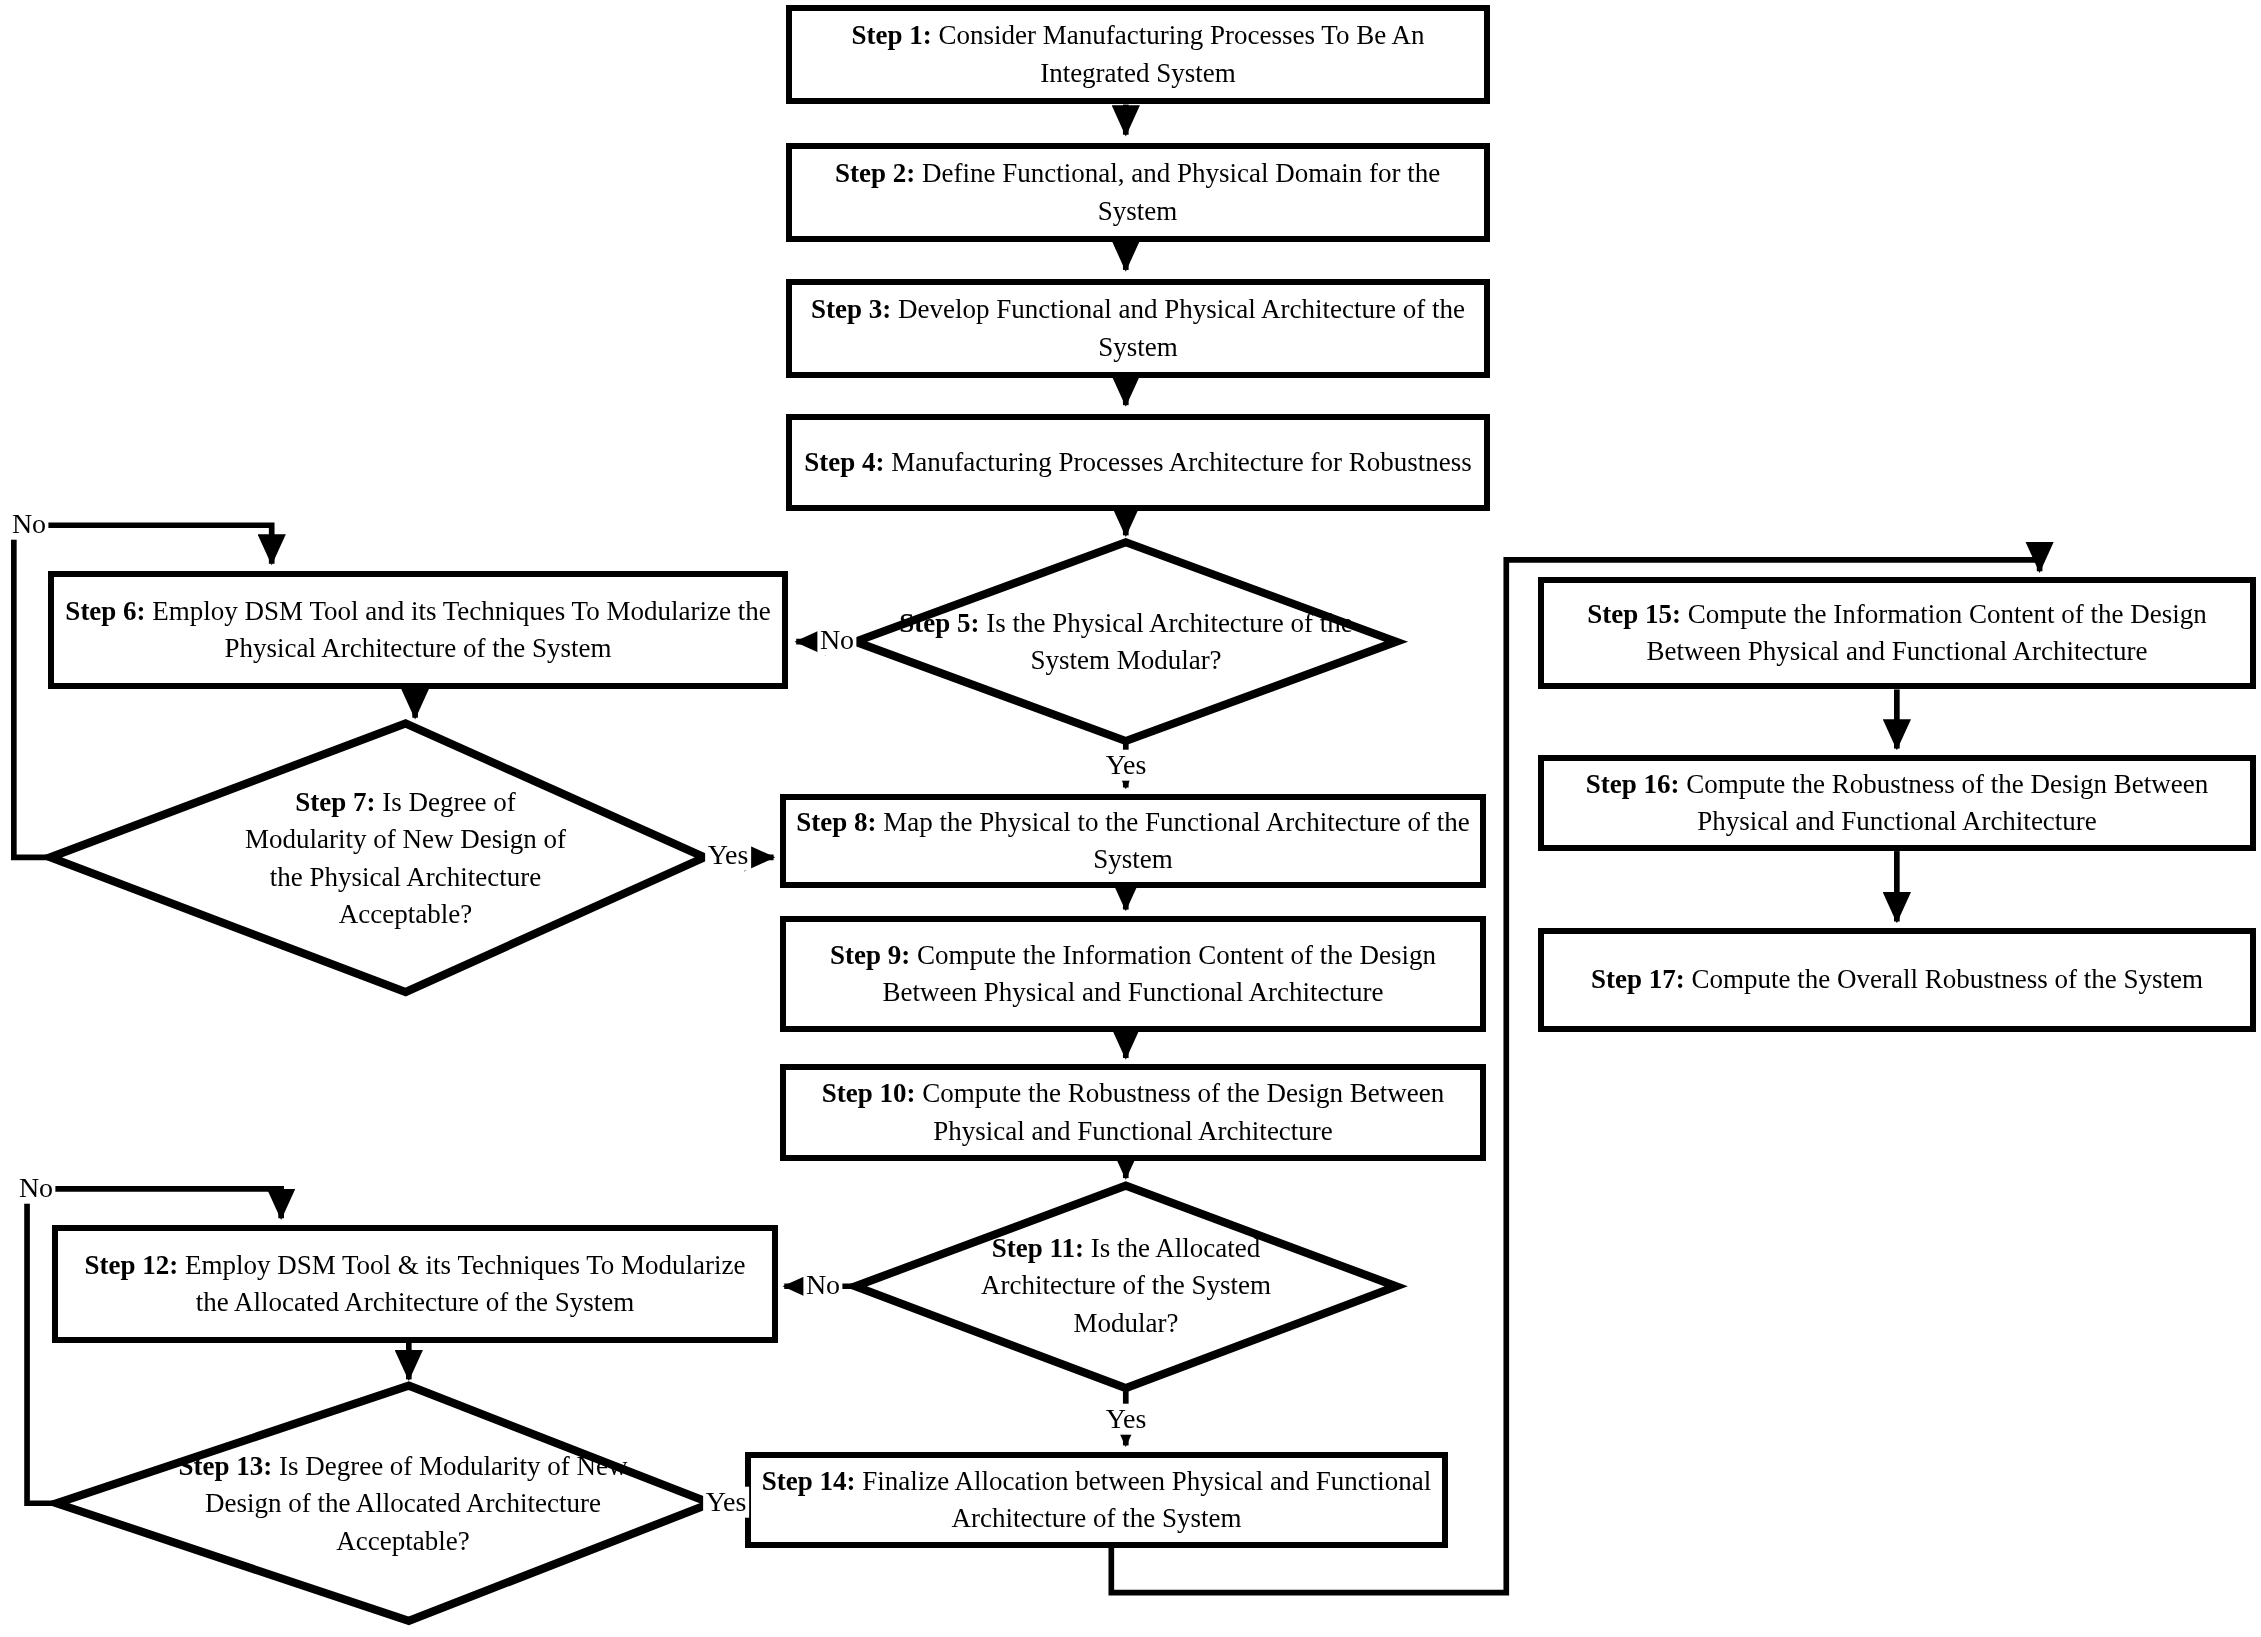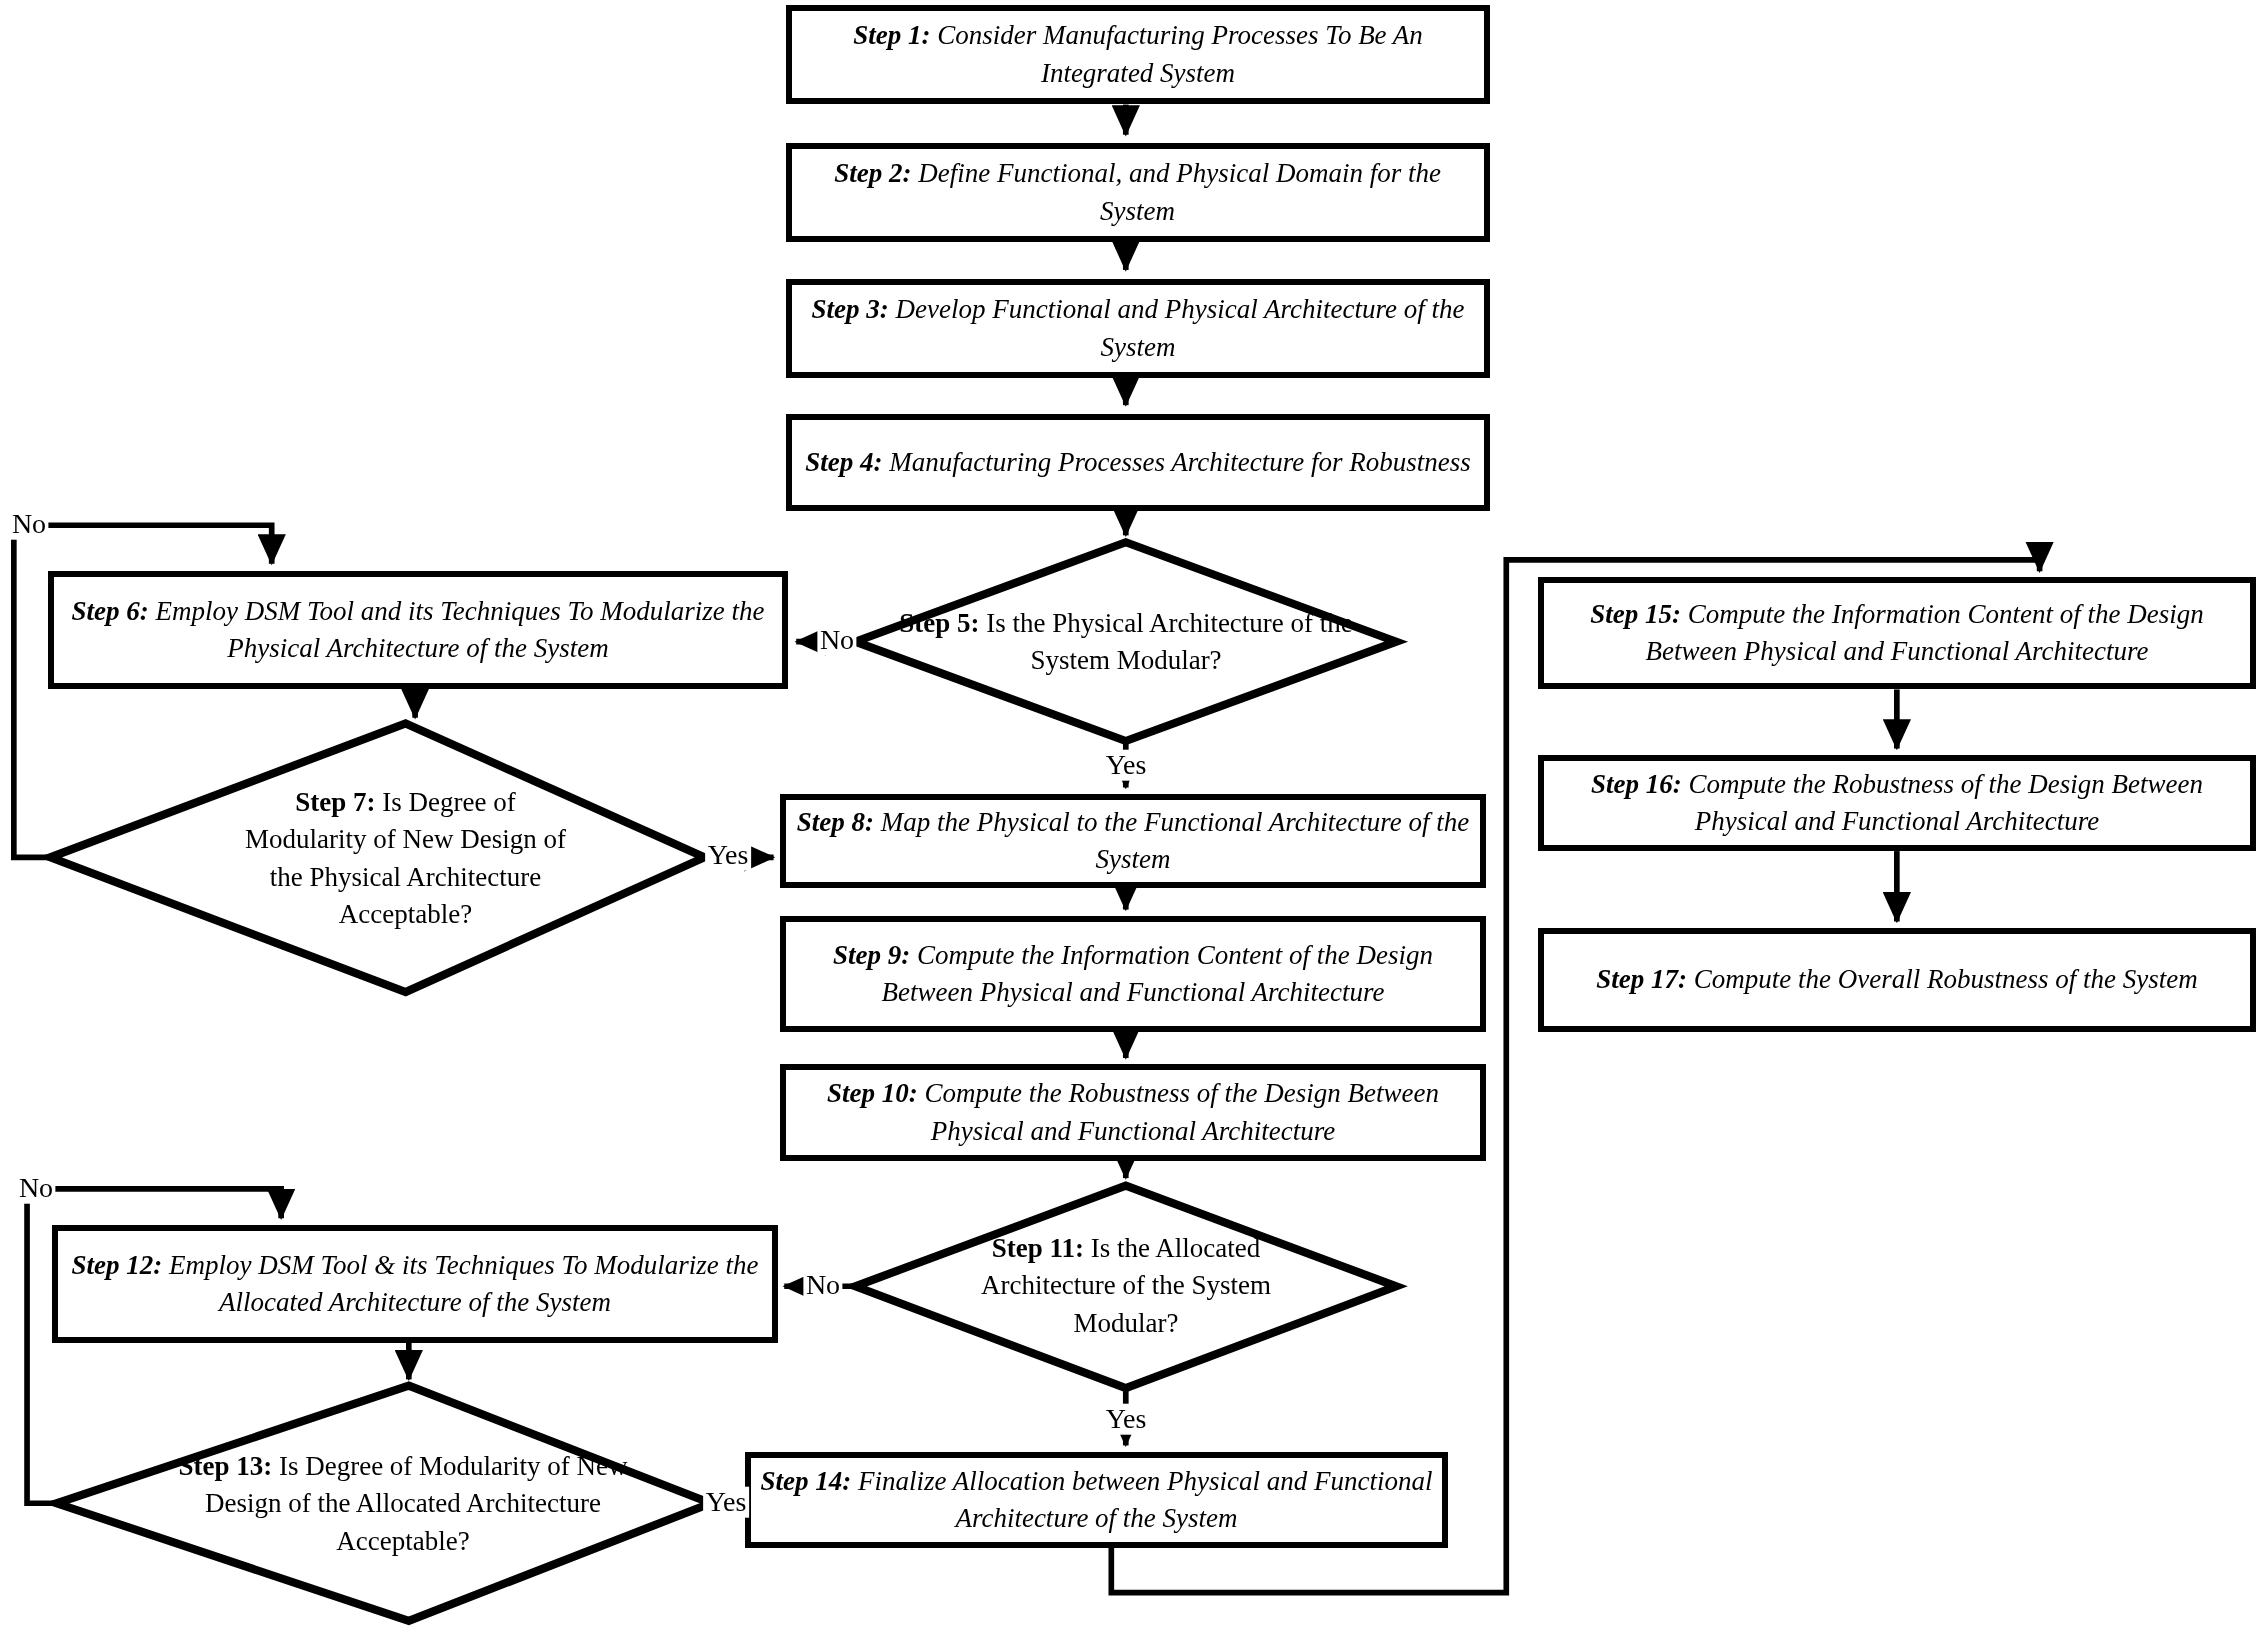--- a/index.html
+++ b/index.html
@@ -13,21 +13,20 @@
   #wires{position:absolute;left:0;top:0;width:2261px;height:1638px;}
   .box{
     position:absolute;
     box-sizing:border-box;
     border:6.3px solid #000;
     background:#fff;
     display:flex;align-items:center;justify-content:center;
     text-align:center;
     font-size:27px;line-height:1.38;
     padding:0 8.8px;
-    font-style:italic;
   }
   .dtext{
     position:absolute;
     display:flex;align-items:center;justify-content:center;
     text-align:center;
     font-size:27px;line-height:1.38;
   }
   .box b,.dtext b{font-weight:bold;}
   .lbl{
     position:absolute;

